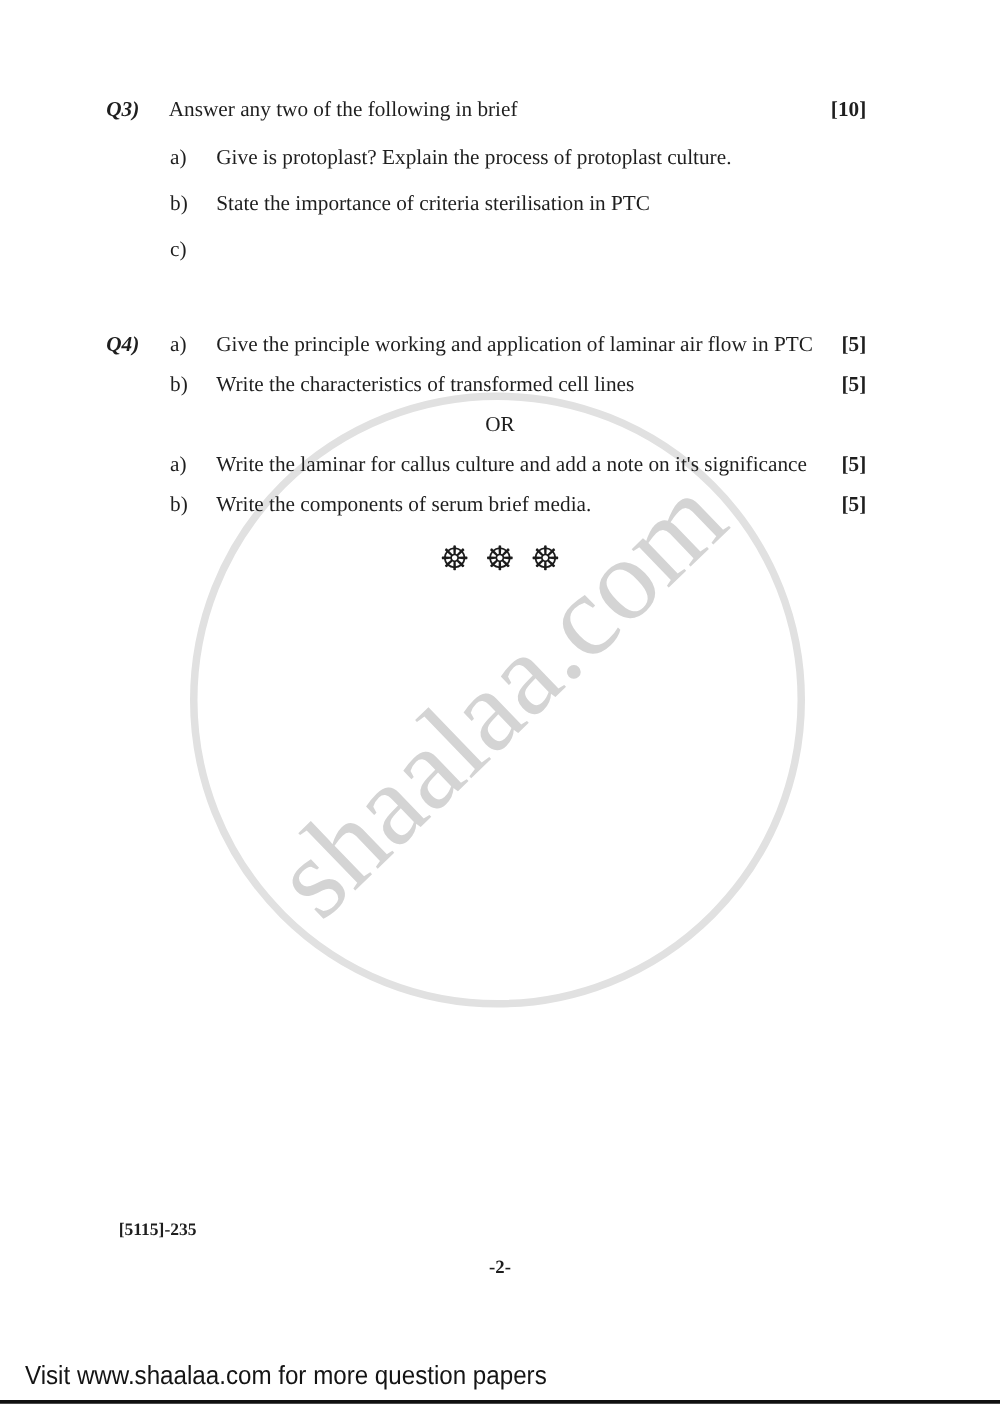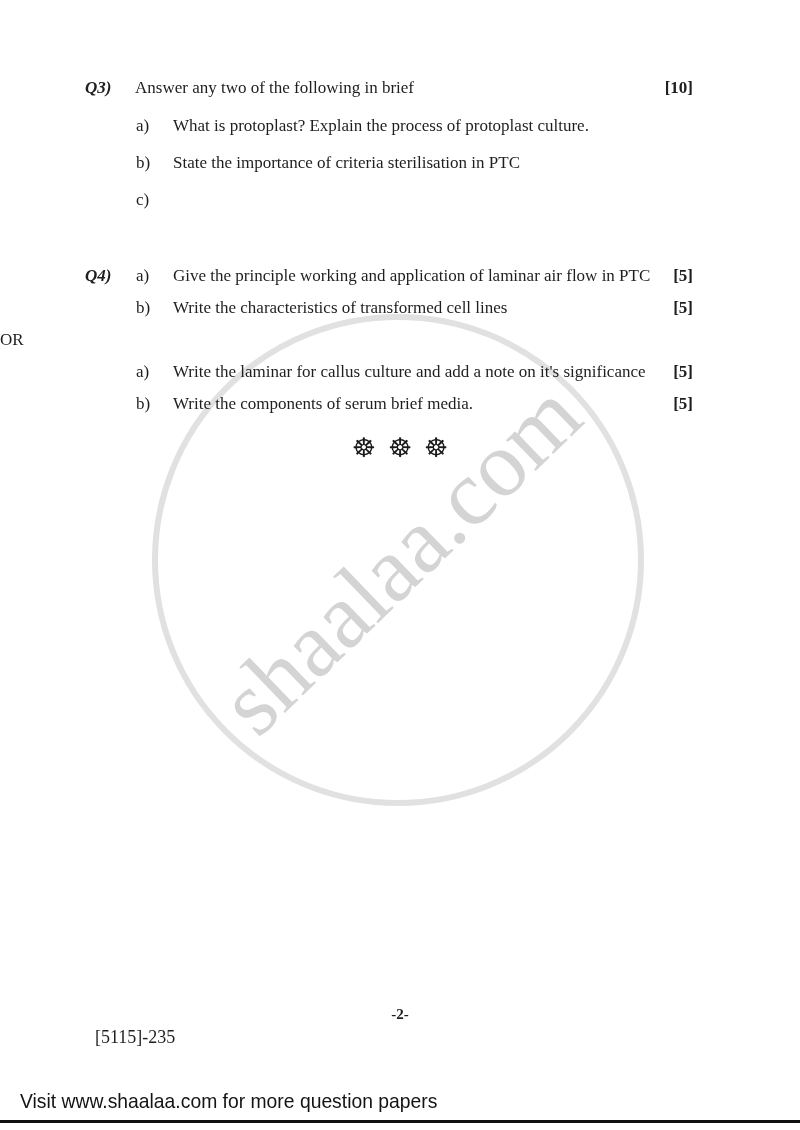--- a/index.html
+++ b/index.html
@@ -49,37 +49,37 @@
     z-index: 2;
   }
   .q-label {
     position: absolute; left: 85px;
     font-weight: bold; font-style: italic; text-align: right;
   }
   .i-label  { position: absolute; left: 136px; }
   .i-text   { position: absolute; left: 173px; }
   .q-title  { position: absolute; left: 135px; }
   .marks    { position: absolute; right: 107px; font-weight: bold; }
-  .or-row   { font-size: 17px; }
+  .or-row   { text-align: center; font-size: 17px; }
   .ornament-row {
     position: absolute; left: 0; width: 800px;
     top: 434px; text-align: center;
     z-index: 2;
   }
   .wheel {
     font-family: "DejaVu Sans", sans-serif;
     font-size: 27px; line-height: 1;
     color: #1b1b1b;
     display: inline-block;
     margin: 0 4px;
   }
   
   .footer-code {
-    position: absolute; left: 95px; top: 1027px;
-    font-size: 18px; font-weight: normal;
+    position: absolute; left: 95px; top: 977px;
+    font-size: 14px; font-weight: bold;
     z-index: 2;
   }
   .footer-page {
     position: absolute; left: 0; top: 1006px; width: 800px;
     text-align: center; font-size: 15px; font-weight: bold;
     z-index: 2;
   }
   
   .bottom-text {
     position: absolute; left: 20px; top: 1089px;
@@ -107,21 +107,21 @@
   <div class="wm-text">shaalaa.com</div>
 
   <div class="row" style="top:78px">
     <span class="q-label">Q3)</span>
     <span class="q-title">Answer any two of the following in brief</span>
     <span class="marks">[10]</span>
   </div>
 
   <div class="row" style="top:116px">
     <span class="i-label">a)</span>
-    <span class="i-text">What is protoplast? Explain the process of protoplast culture.</span>
+    <span class="i-text">Give is protoplast? Explain the process of protoplast culture.</span>
   </div>
   <div class="row" style="top:153px">
     <span class="i-label">b)</span>
     <span class="i-text">State the importance of criteria sterilisation in PTC</span>
   </div>
   <div class="row" style="top:190px">
     <span class="i-label">c)</span>
   </div>
 
   <div class="row" style="top:266px">

